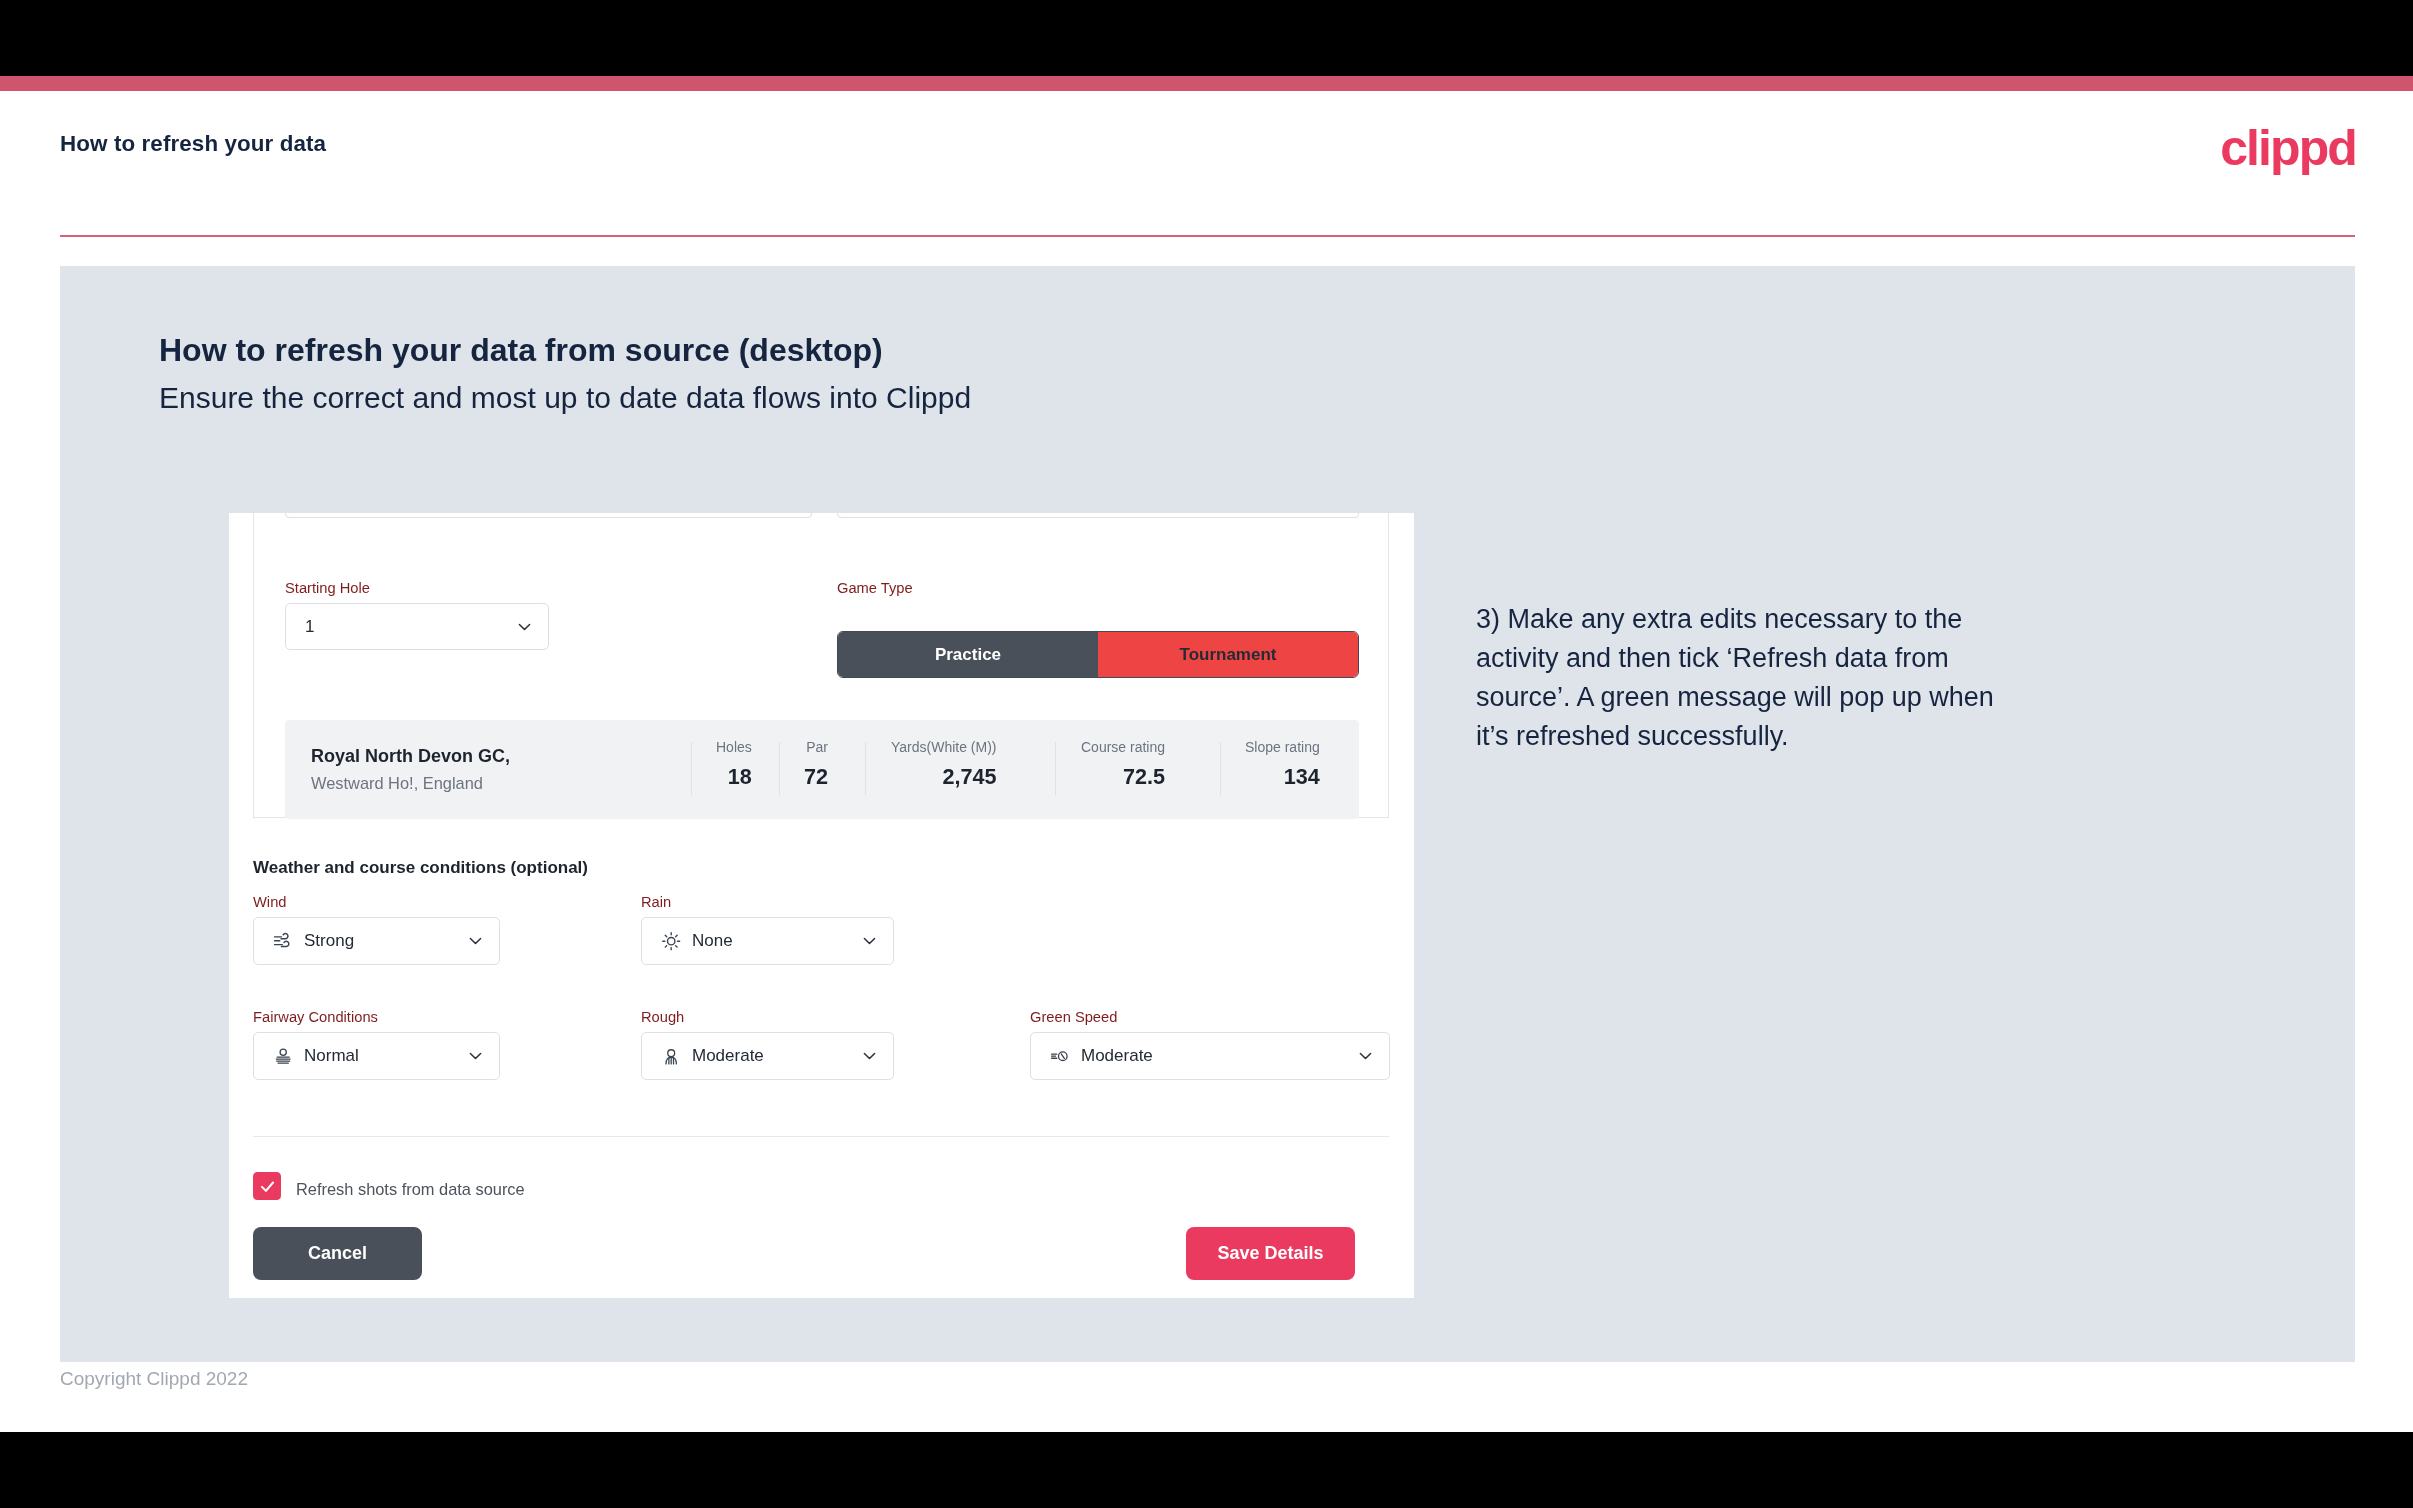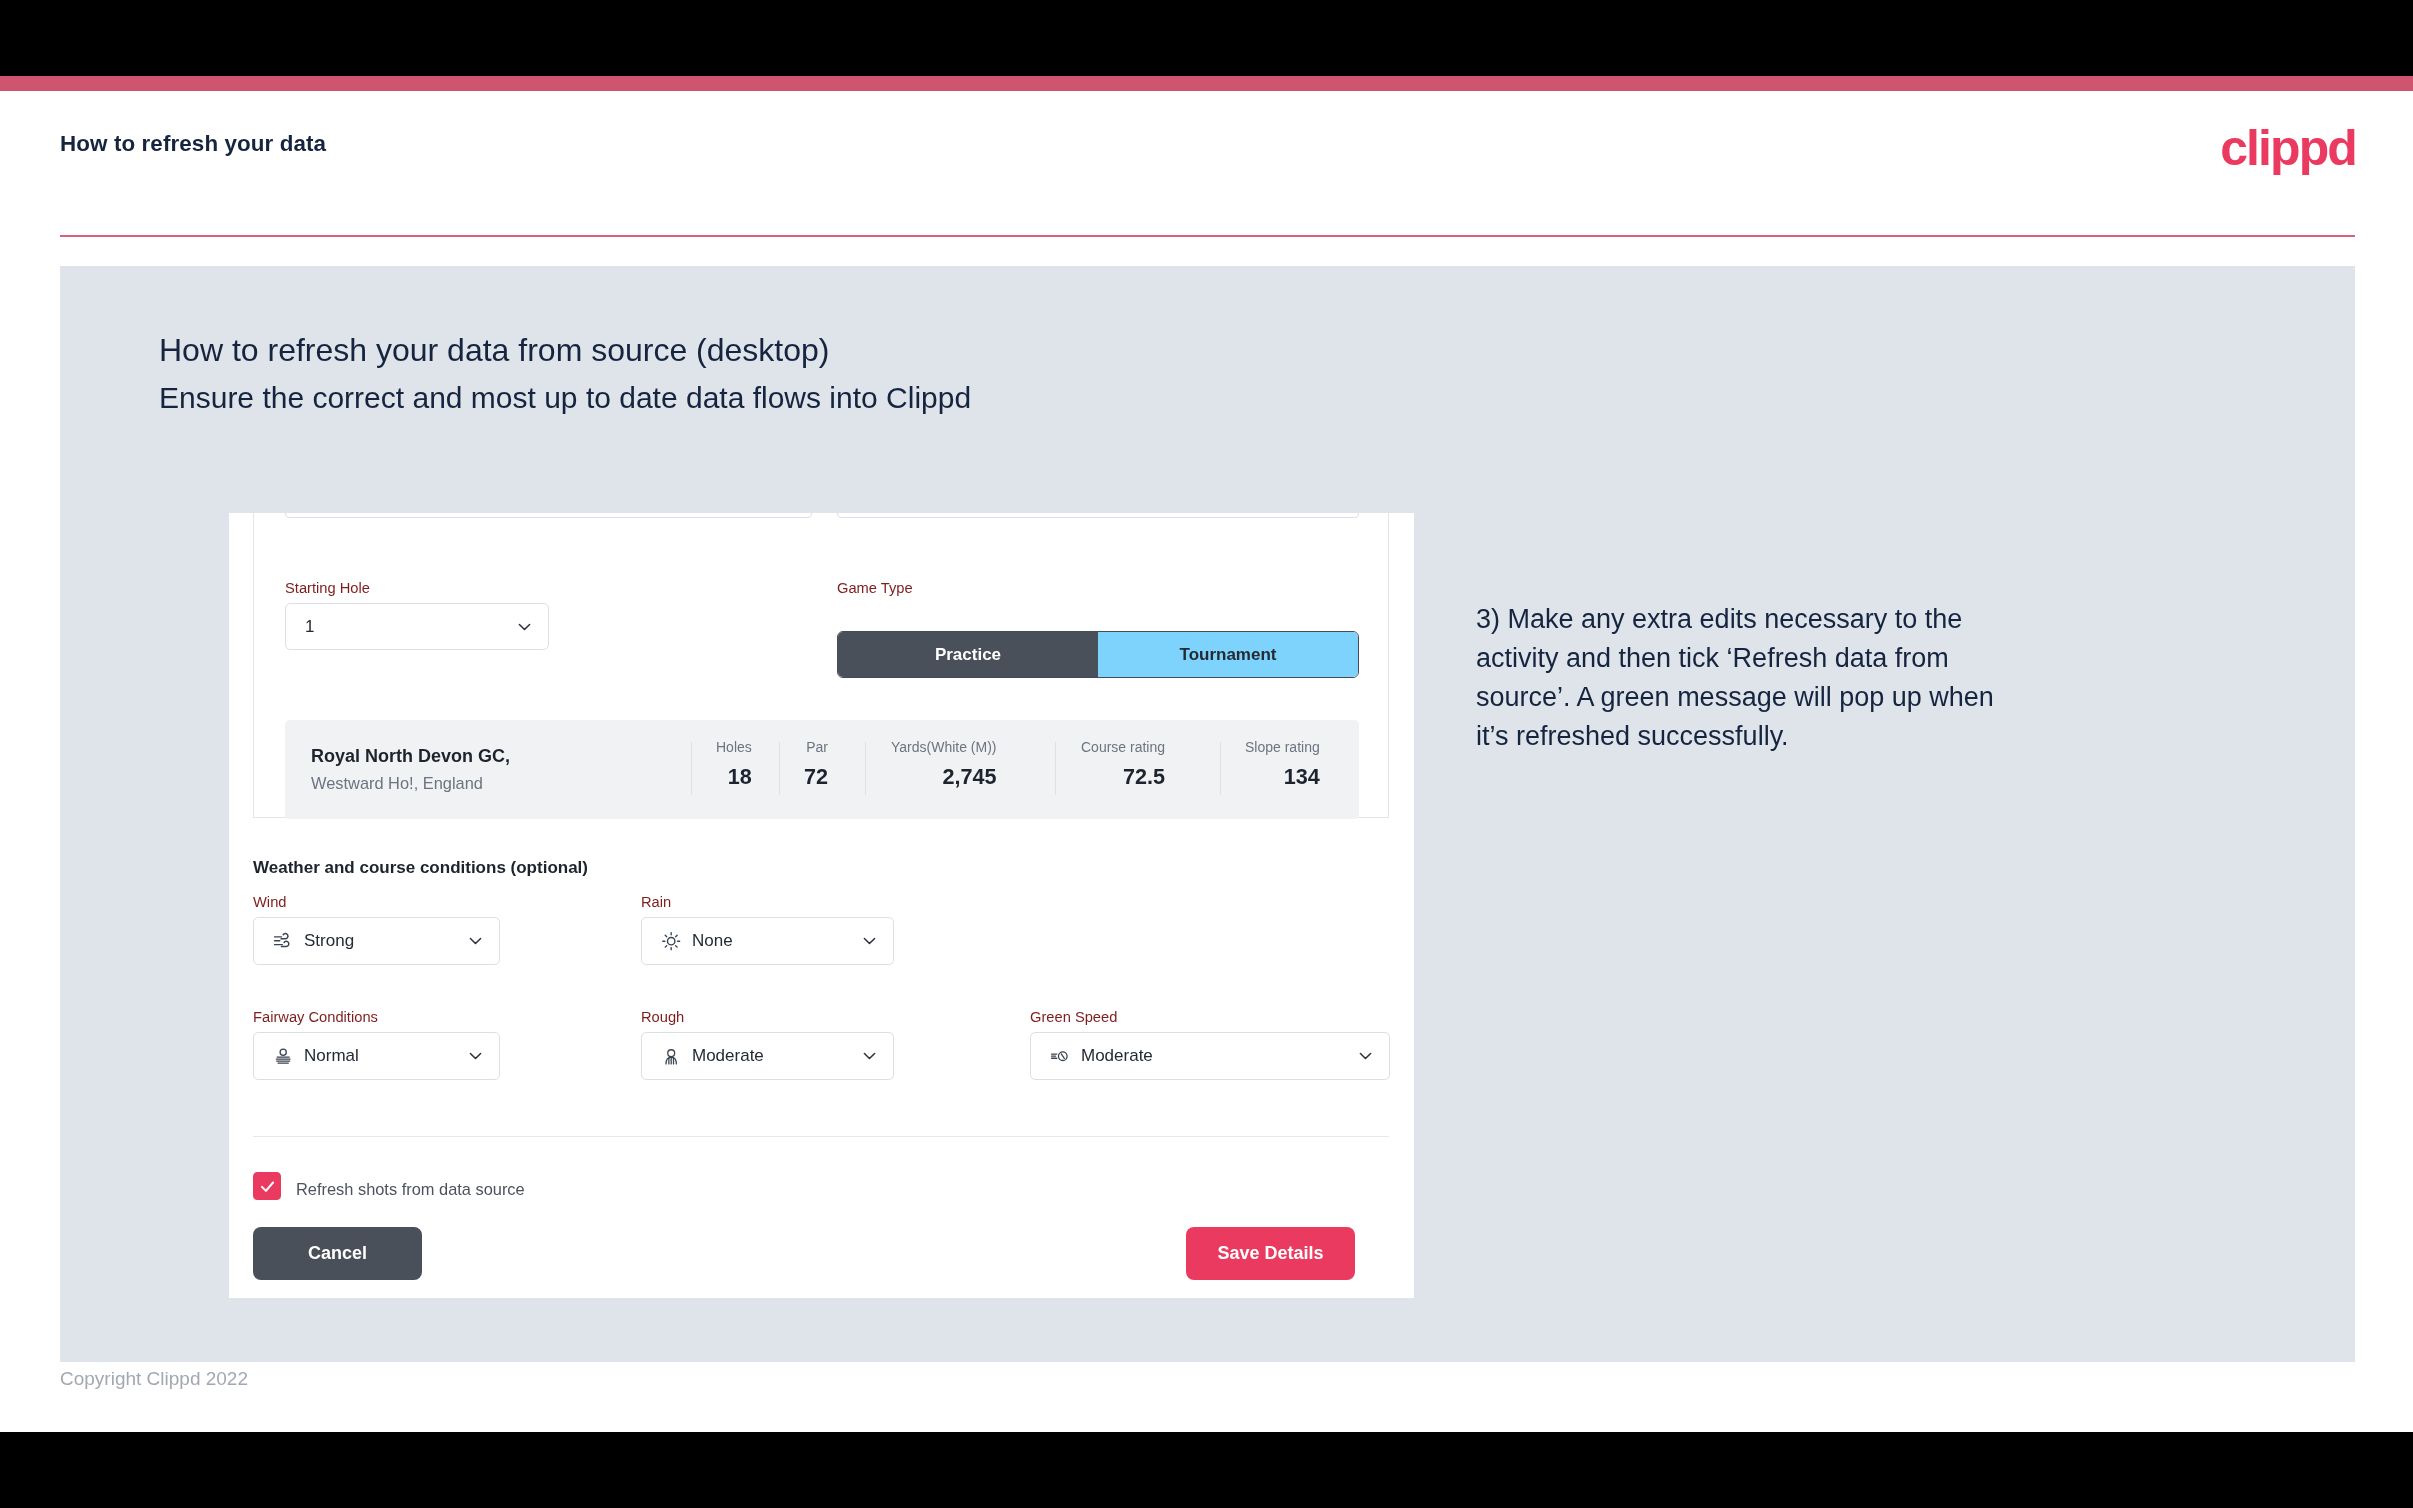--- a/index.html
+++ b/index.html
@@ -29,21 +29,21 @@
     position:absolute;left:60px;top:235px;width:2295px;height:1.7px;background:#d9607c;
   }
 
   
   .panel{
     position:absolute;left:60px;top:266px;width:2295px;height:1096px;
     background:#dfe3ea;
   }
   .panel-h1{
     position:absolute;left:99px;top:66px;
-    font-size:32px;font-weight:400;color:#16253f;
+    font-size:32px;font-weight:700;color:#16253f;
   }
   .panel-h2{
     position:absolute;left:99px;top:115px;
     font-size:30px;font-weight:400;color:#16253f;
   }
 
   
   .instruction{
     position:absolute;left:1476px;top:600px;width:552px;
     font-size:27px;line-height:39px;color:#16253f;font-weight:400;
@@ -92,21 +92,21 @@
   
   .seg{
     position:absolute;display:flex;border:0.9px solid #434b57;border-radius:6px;
     overflow:hidden;box-sizing:border-box;
   }
   .seg-btn{
     display:flex;align-items:center;justify-content:center;
     font-size:17px;font-weight:600;height:100%;
   }
   .seg-btn.on{background:#495059;color:#ffffff;}
-  .seg-btn.off{background:#7dd3fc;color:#242b35;}
+  .seg-btn.off{background:#ef4444;color:#242b35;}
 
   
   .course{
     position:absolute;left:31px;top:207px;width:1074px;height:99px;
     background:#f1f2f4;border-radius:4.3px;box-sizing:border-box;
   }
   .course-name{position:absolute;left:26px;top:26px;font-size:18px;font-weight:700;color:#1d242e;}
   .course-loc{position:absolute;left:26px;top:54px;font-size:16.4px;color:#6c7480;}
   .stat{position:absolute;top:19px;text-align:right;}
   .stat .k{font-size:14px;color:#6c7480;display:block;margin-bottom:8.6px;}

